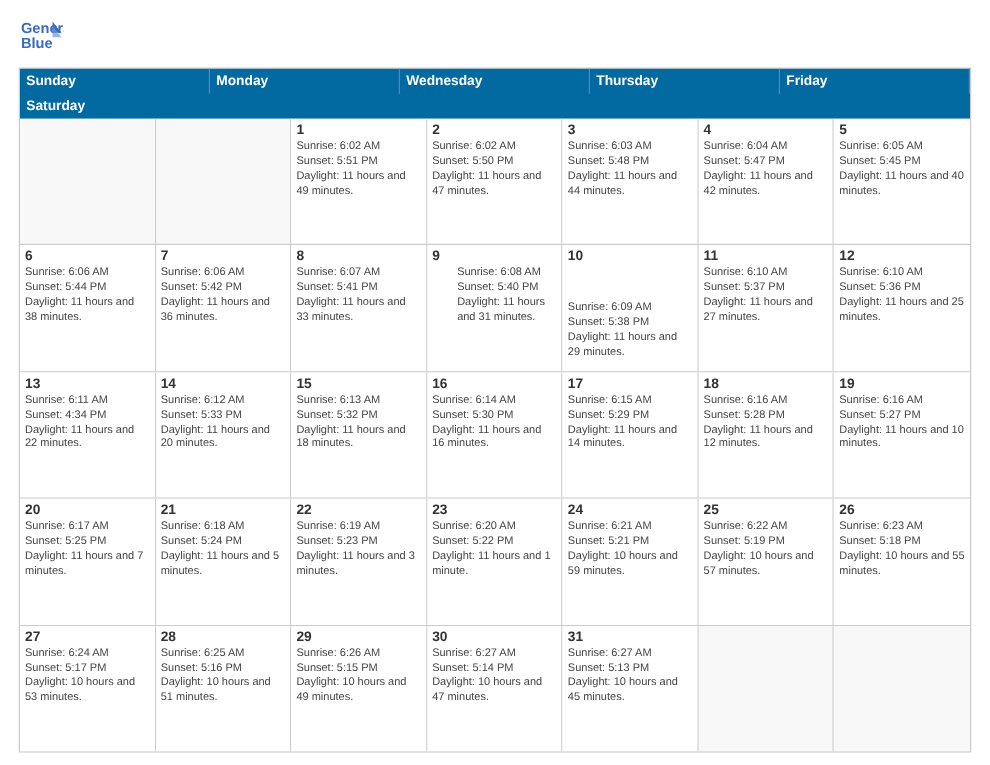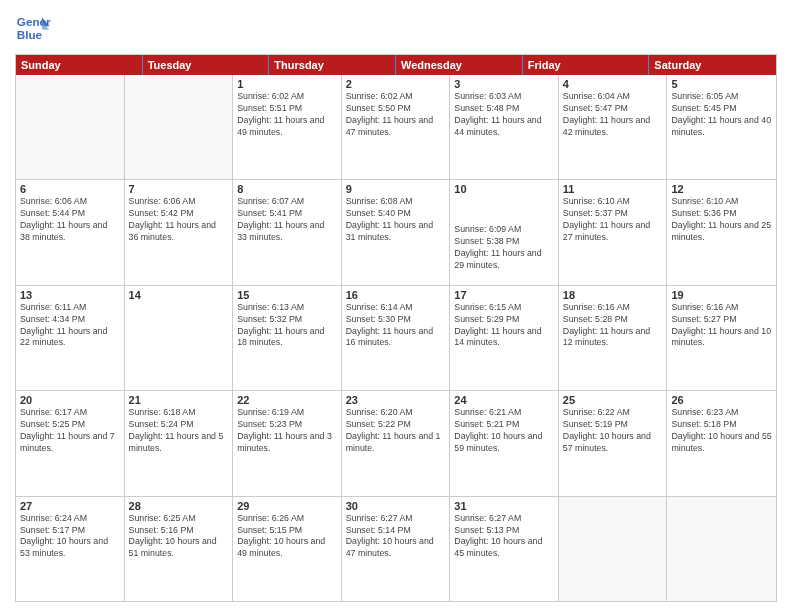--- a/index.html
+++ b/index.html
@@ -45,22 +45,22 @@
       color: #555;
     }
     .calendar {
       flex: 1;
       display: flex;
       flex-direction: column;
       border: 1px solid #ccc;
     }
     .cal-header-row {
       display: grid;
-      grid-template-columns: repeat(6, 1fr);
-      background: #b91c1c;
+      grid-template-columns: repeat(5, 1fr);
+      background: #0369a1;
     }
     .cal-header-cell {
       color: #fff;
       font-size: 11px;
       font-weight: bold;
       padding: 4px 5px;
       border-right: 1px solid #5580cc;
       text-align: left;
     }
     .cal-header-cell:last-child { border-right: none; }
@@ -113,23 +113,23 @@
     </div>
     <div class="title-section">
       <div class="month-title"></div>
       <div class="subtitle"></div>
     </div>
   </div>
 
   <div class="calendar">
     <div class="cal-header-row">
     <div class="cal-header-cell">Sunday</div>
-        <div class="cal-header-cell">Tuesday</div>
+        <div class="cal-header-cell">Monday</div>
+        <div class="cal-header-cell">Wednesday</div>
         <div class="cal-header-cell">Thursday</div>
-        <div class="cal-header-cell">Wednesday</div>
         <div class="cal-header-cell">Friday</div>
         <div class="cal-header-cell">Saturday</div>
       </div>
     <div class="cal-body">
     <div class="cal-row">
           <div class="cal-cell empty"></div>
           <div class="cal-cell empty"></div>
           <div class="cal-cell">
             <div class="day-num">1</div>
             <div class="cell-text" style="white-space: pre-line;">Sunrise: 6:02 AM
@@ -175,21 +175,21 @@
 Daylight: 11 hours and 36 minutes.</div>
           </div>
           <div class="cal-cell">
             <div class="day-num">8</div>
             <div class="cell-text" style="white-space: pre-line;">Sunrise: 6:07 AM
 Sunset: 5:41 PM
 Daylight: 11 hours and 33 minutes.</div>
           </div>
           <div class="cal-cell">
             <div class="day-num">9</div>
-            <div class="cell-text" style="white-space: pre-line;">Sunrise: 6:08 AM
+            <div class="cell-text" style="white-space: pre-line; margin-left: 20px;">Sunrise: 6:08 AM
 Sunset: 5:40 PM
 Daylight: 11 hours and 31 minutes.</div>
           </div>
           <div class="cal-cell">
             <div class="day-num">10</div>
             <div class="cell-text" style="white-space: pre-line; margin-top: 29px;">Sunrise: 6:09 AM
 Sunset: 5:38 PM
 Daylight: 11 hours and 29 minutes.</div>
           </div>
           <div class="cal-cell">
@@ -207,20 +207,23 @@
         </div>
         <div class="cal-row">
           <div class="cal-cell">
             <div class="day-num">13</div>
             <div class="cell-text" style="white-space: pre-line;">Sunrise: 6:11 AM
 Sunset: 4:34 PM
 Daylight: 11 hours and 22 minutes.</div>
           </div>
           <div class="cal-cell">
             <div class="day-num">14</div>
+            <div class="cell-text" style="white-space: pre-line;">Sunrise: 6:12 AM
+Sunset: 5:33 PM
+Daylight: 11 hours and 20 minutes.</div>
           </div>
           <div class="cal-cell">
             <div class="day-num">15</div>
             <div class="cell-text" style="white-space: pre-line;">Sunrise: 6:13 AM
 Sunset: 5:32 PM
 Daylight: 11 hours and 18 minutes.</div>
           </div>
           <div class="cal-cell">
             <div class="day-num">16</div>
             <div class="cell-text" style="white-space: pre-line;">Sunrise: 6:14 AM

